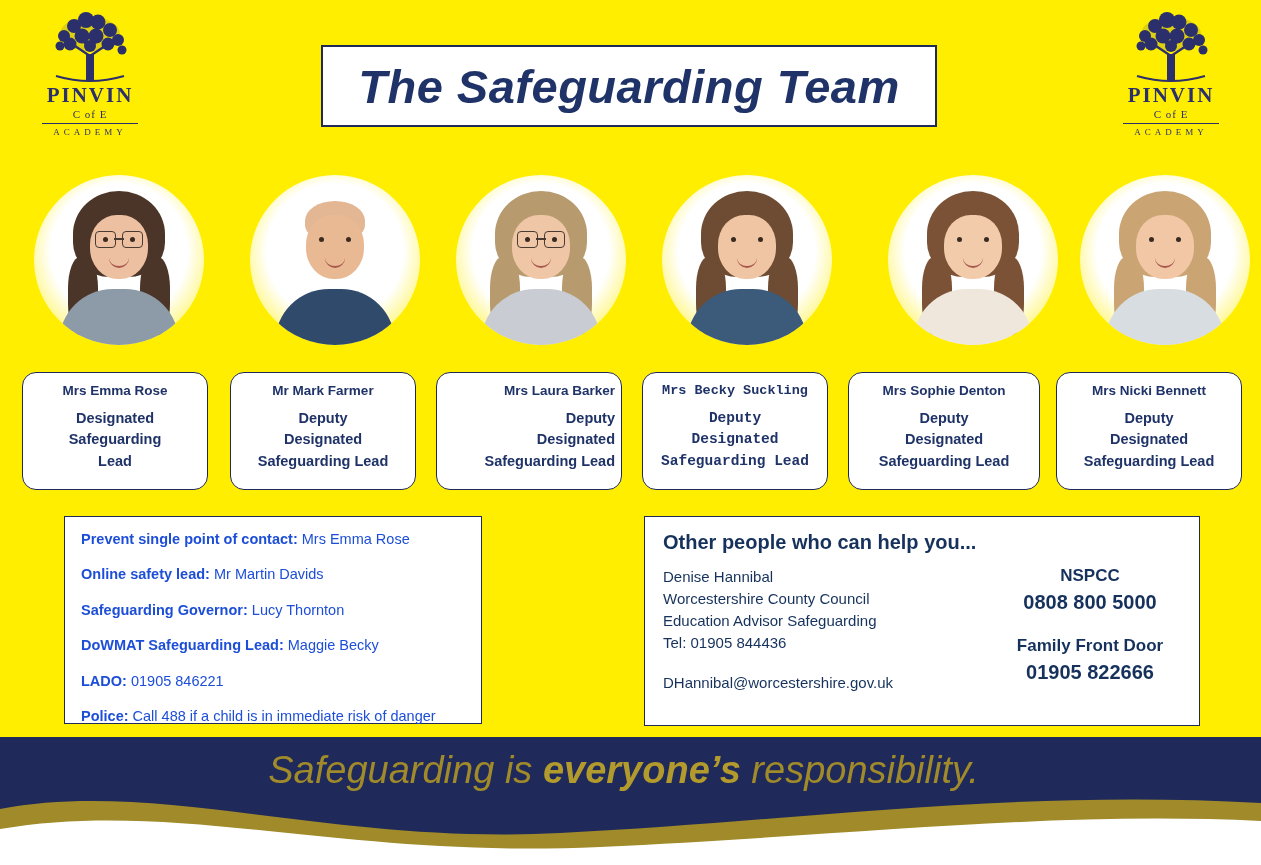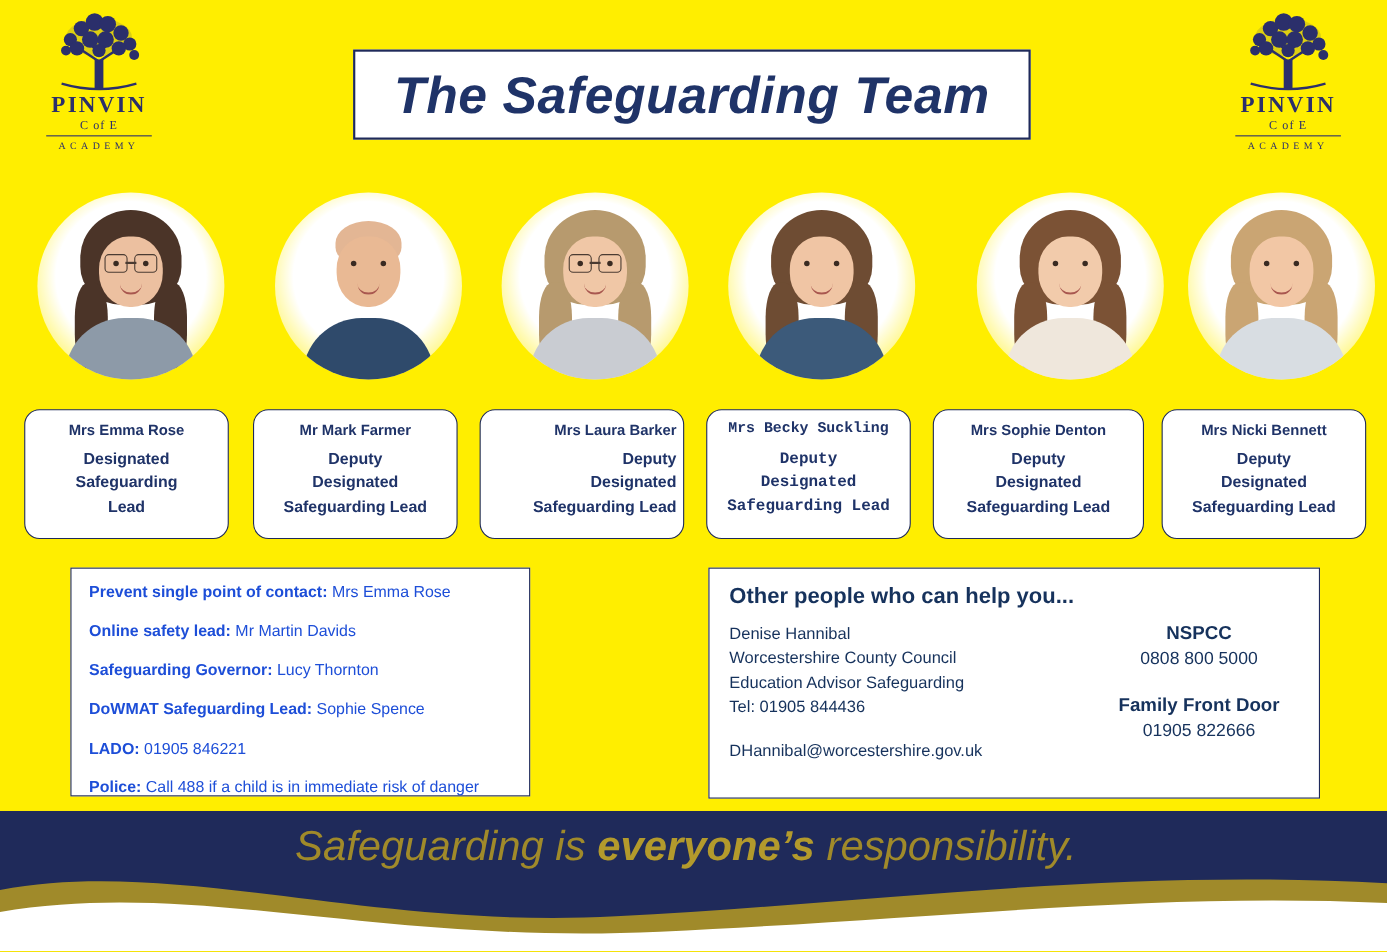--- a/index.html
+++ b/index.html
@@ -278,22 +278,23 @@
     width: 200px;
     text-align: center;
     color: #16325c;
   }
   .rc-right .h {
     font-size: 17px;
     font-weight: bold;
     margin-bottom: 5px;
   }
   .rc-right .n {
-    font-size: 16px;
+    font-size: 20px;
     margin-bottom: 22px;
+    font-weight: bold;
   }
   .rc-right .n:last-child { margin-bottom: 0; }
 
   
   .footer {
     position: absolute;
     left: 0;
     bottom: 0;
     width: 1261px;
     height: 128px;
@@ -540,21 +541,21 @@
     <div class="line">
       <span class="lbl">Online safety lead:</span>
       <span>Mr Martin Davids</span>
     </div>
     <div class="line">
       <span class="lbl">Safeguarding Governor:</span>
       <span>Lucy Thornton</span>
     </div>
     <div class="line">
       <span class="lbl">DoWMAT Safeguarding Lead:</span>
-      <span>Sophie Spence</span>
+      <span>Maggie Becky</span>
     </div>
     <div class="line">
       <span class="lbl">LADO:</span>
       <span>01905 846221</span>
     </div>
     <div class="line">
       <span class="lbl">Police:</span>
       <span>Call 488 if a child is in immediate risk of danger</span>
     </div>
   </div>

